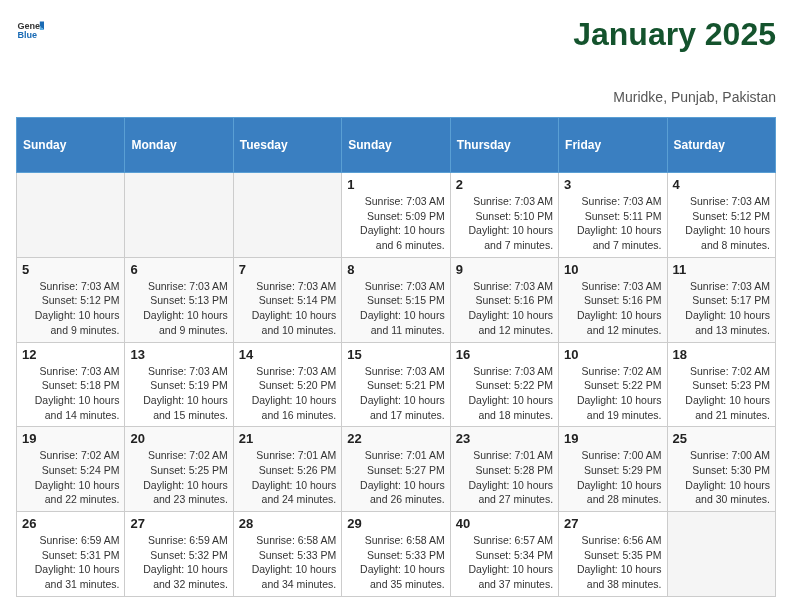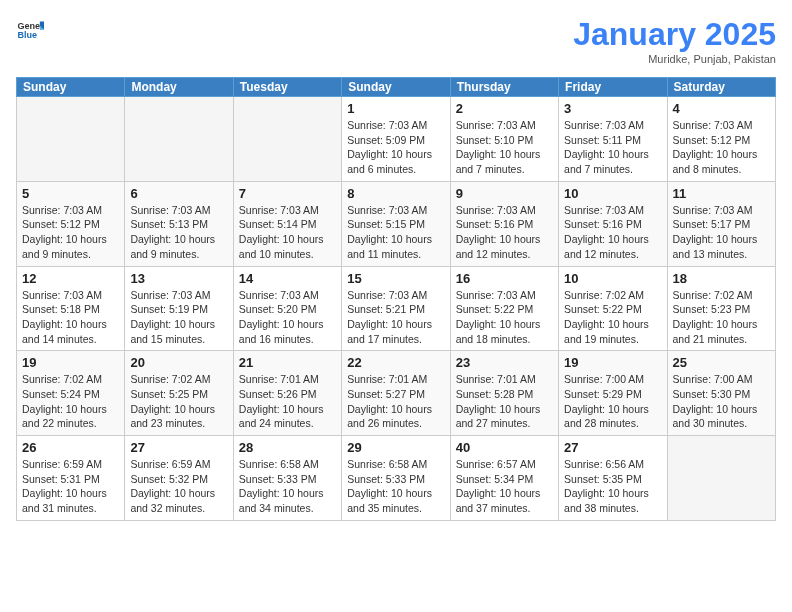--- a/index.html
+++ b/index.html
@@ -24,36 +24,37 @@
     .logo-icon {
       width: 28px;
       height: 28px;
     }
     .title-area {
       text-align: right;
     }
     .main-title {
       font-size: 32px;
       font-weight: bold;
-      color: #3b82f6;
+      color: #14532d;
     }
     .subtitle {
-      font-size: 11px;
+      font-size: 14px;
       color: #555;
+      margin-top: 36px;
     }
     .calendar-table {
       width: 100%;
       border-collapse: collapse;
       font-size: 11px;
     }
     .calendar-table th {
       background-color: #3a7fc1;
       color: #fff;
       text-align: left;
-      padding: 2px 6px;
+      padding: 20px 6px;
       font-size: 12px;
       font-weight: bold;
       border: 1px solid #5a9fd4;
     }
     .calendar-table td {
       border: 1px solid #ccc;
       vertical-align: top;
       padding: 4px 5px;
       width: 108px;
       min-height: 80px;
@@ -65,20 +66,21 @@
     .day-number {
       font-size: 13px;
       font-weight: bold;
       color: #222;
       margin-bottom: 2px;
     }
     .day-info {
       font-size: 10.5px;
       color: #333;
       line-height: 1.4;
+      text-align: right;
     }
     .empty-cell {
       background: #f5f5f5 !important;
     }
     .week-row td {
       height: 80px;
     }
   </style>
 </head>
 <body>

